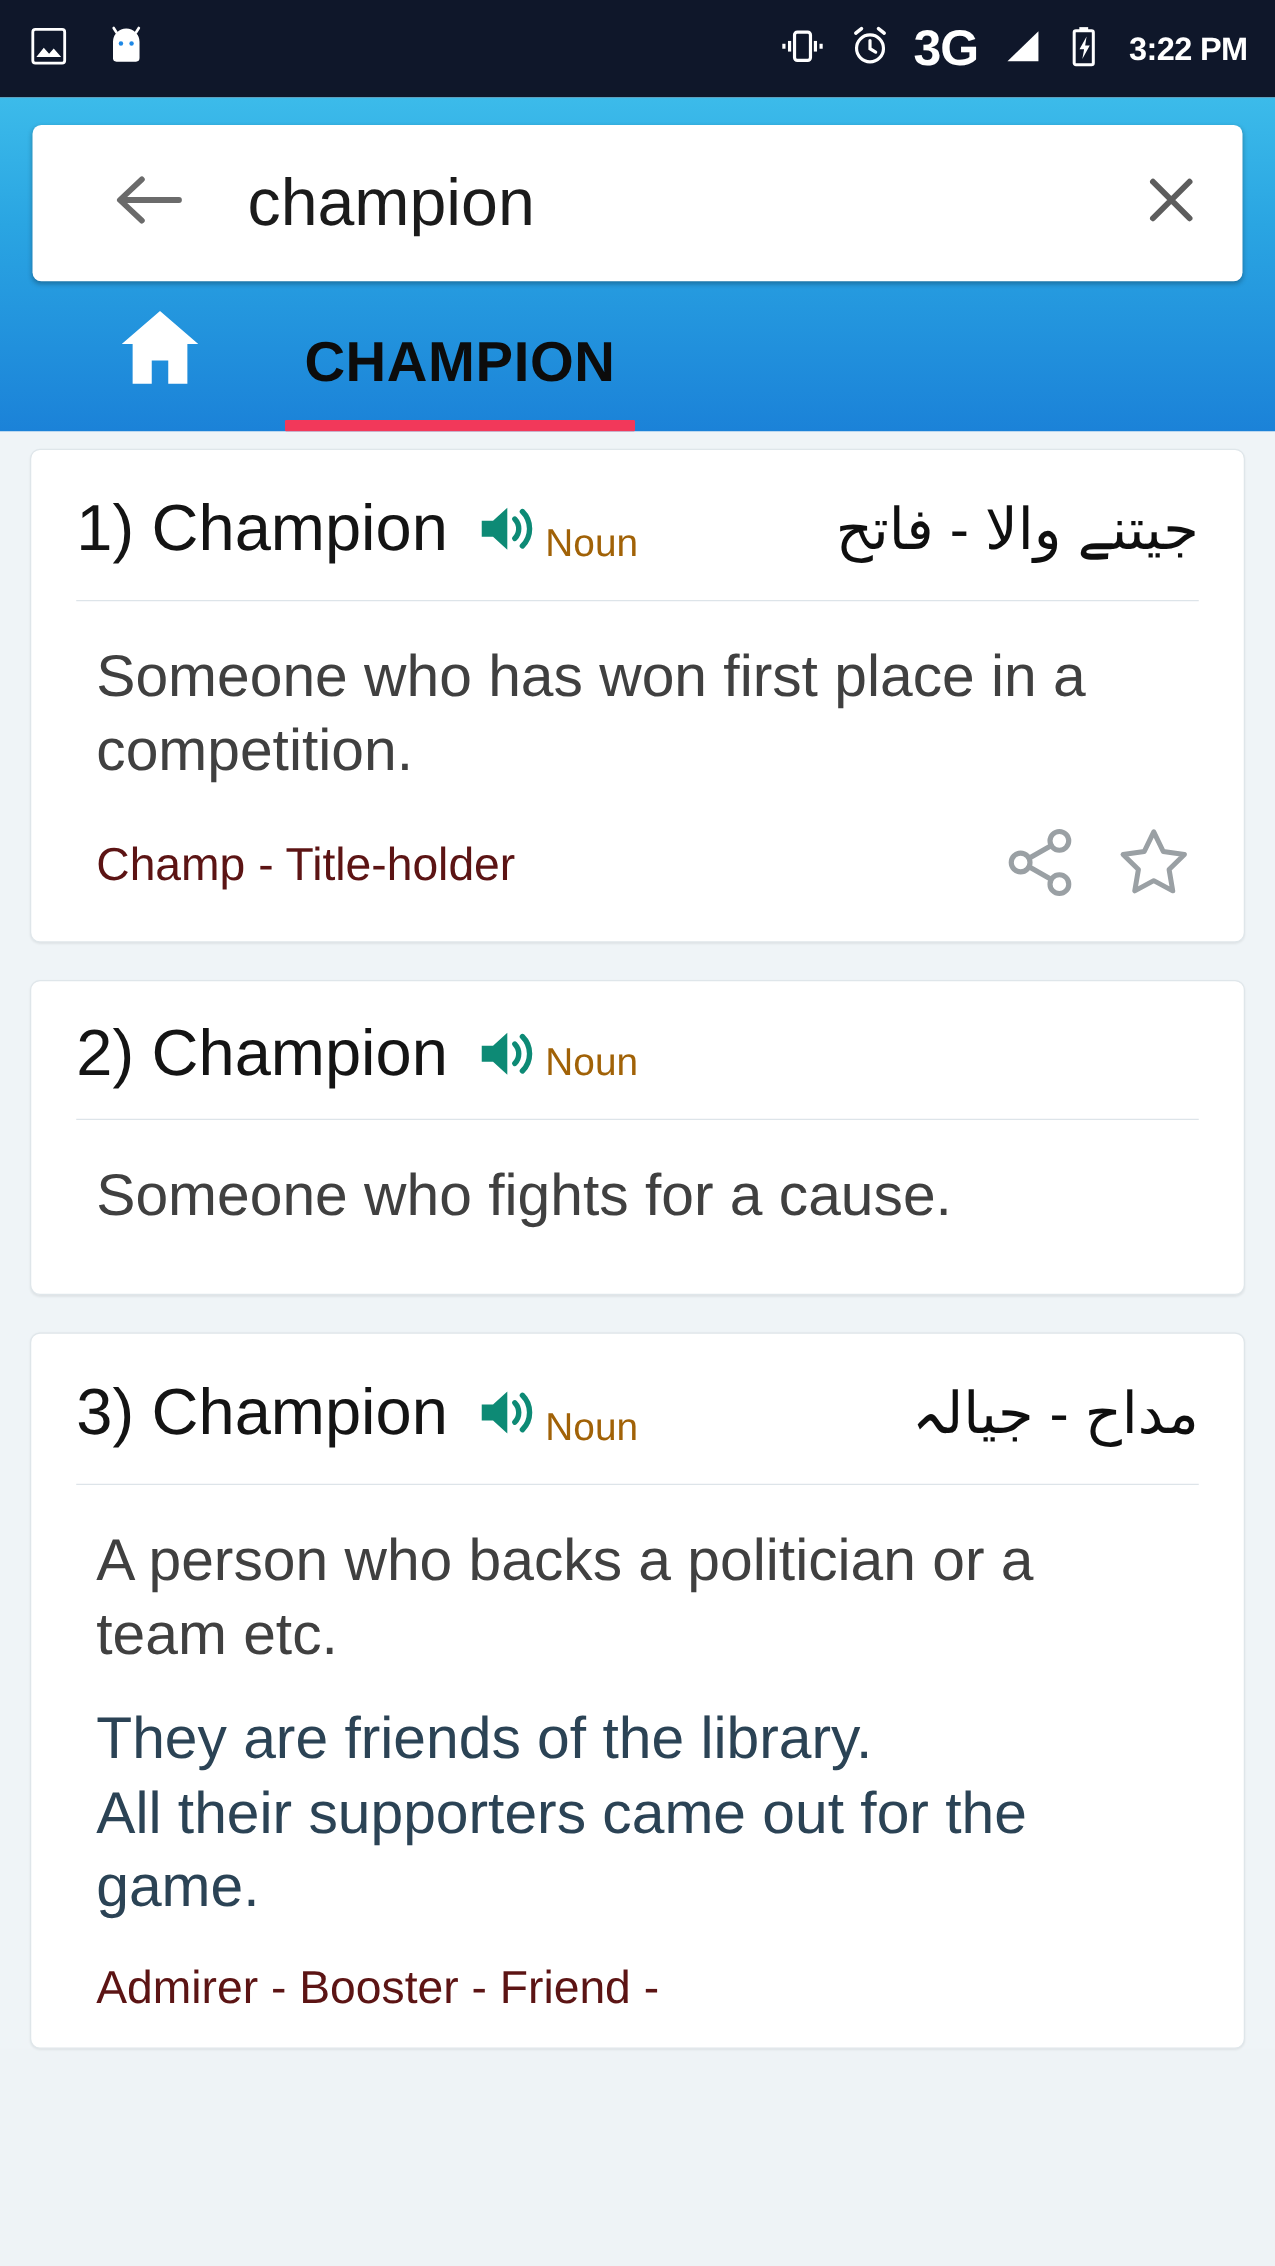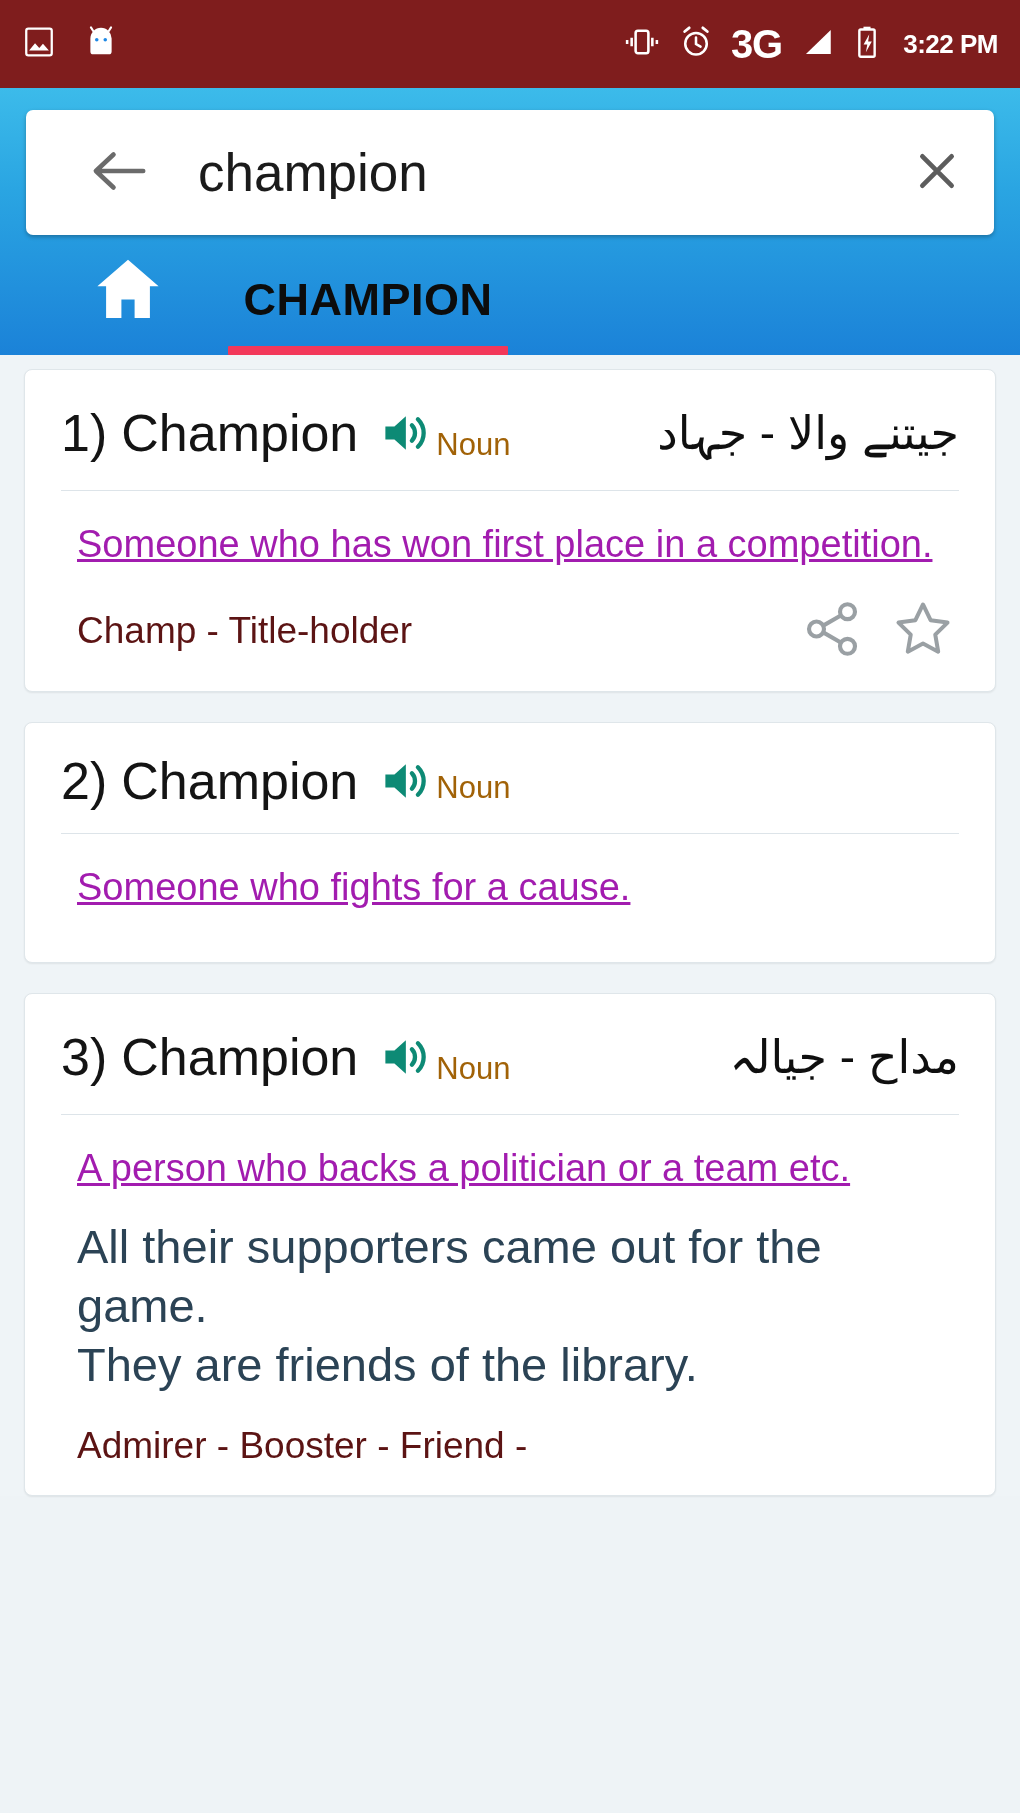--- a/index.html
+++ b/index.html
@@ -7,22 +7,22 @@
   html, body {
     width: 1020px;
     height: 1813px;
     overflow: hidden;
     background: #eef3f6;
     font-family: "Liberation Sans", sans-serif;
   }
 
   
   .status-bar {
-    height: 88px;
-    background: #7f1d1d;
+    height: 78px;
+    background: #0f172a;
     display: flex;
     align-items: center;
     padding: 0 22px;
     color: #ffffff;
   }
   .status-left {
     display: flex;
     align-items: center;
     gap: 26px;
   }
@@ -161,25 +161,24 @@
 
   .divider {
     height: 1px;
     background: #dde4e9;
     margin: 0 36px;
   }
 
   .entry-body { padding: 30px 52px 0 52px; }
 
   .definition {
-    font-size: 38px;
-    color: #a21caf;
+    font-size: 47px;
+    color: #404040;
     line-height: 1.26;
     margin-bottom: 24px;
-    text-decoration: underline;
   }
   .example {
     font-size: 47px;
     color: #2b4355;
     line-height: 1.26;
   }
   .example-block { margin-bottom: 26px; }
 
   .syn-row {
     display: flex;
@@ -291,21 +290,21 @@
       <span class="entry-word">1)</span>
       <span class="entry-word" style="margin-left:14px;">Champion</span>
       <span class="speaker-btn">
         <svg width="56" height="52" viewBox="0 0 26 24">
           <path d="M2.5 9h4.2L12 4.2v15.6L6.7 15H2.5z" fill="#0d8a75"></path>
           <path d="M14.8 8.4a5.2 5.2 0 010 7.2" stroke="#0d8a75" stroke-width="2" fill="none" stroke-linecap="round"></path>
           <path d="M17.6 5.6a9 9 0 010 12.8" stroke="#0d8a75" stroke-width="2" fill="none" stroke-linecap="round"></path>
         </svg>
       </span>
       <span class="pos-tag">Noun</span>
-      <span class="urdu">جیتنے والا - جہاد</span>
+      <span class="urdu">جیتنے والا - فاتح</span>
     </div>
     <div class="divider"></div>
     <div class="entry-body">
       <div class="definition">Someone who has won first place in a competition.</div>
     </div>
     <div class="syn-row">
       <span class="synonyms">Champ - Title-holder</span>
       <span class="actions">
         <span class="action-btn">
           <svg width="62" height="62" viewBox="0 0 24 24">
@@ -354,22 +353,22 @@
           <path d="M17.6 5.6a9 9 0 010 12.8" stroke="#0d8a75" stroke-width="2" fill="none" stroke-linecap="round"></path>
         </svg>
       </span>
       <span class="pos-tag">Noun</span>
       <span class="urdu">مداح - جیالہ</span>
     </div>
     <div class="divider"></div>
     <div class="entry-body">
       <div class="definition">A person who backs a politician or a team etc.</div>
       <div class="example-block">
+        <div class="example">They are friends of the library.</div>
         <div class="example">All their supporters came out for the game.</div>
-        <div class="example">They are friends of the library.</div>
       </div>
     </div>
     <div class="syn-row">
       <span class="synonyms">Admirer - Booster - Friend -</span>
     </div>
   </div>
 
 </div>
 
 </body></html>

